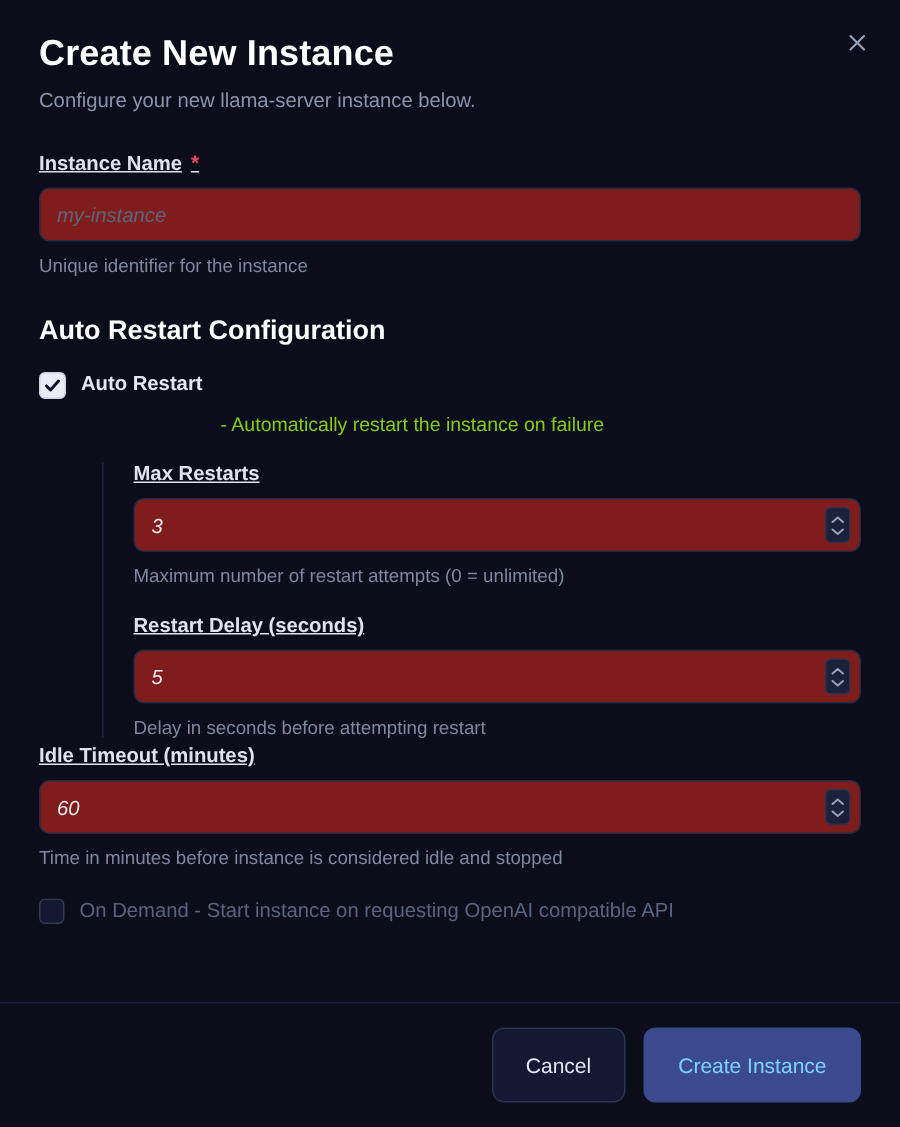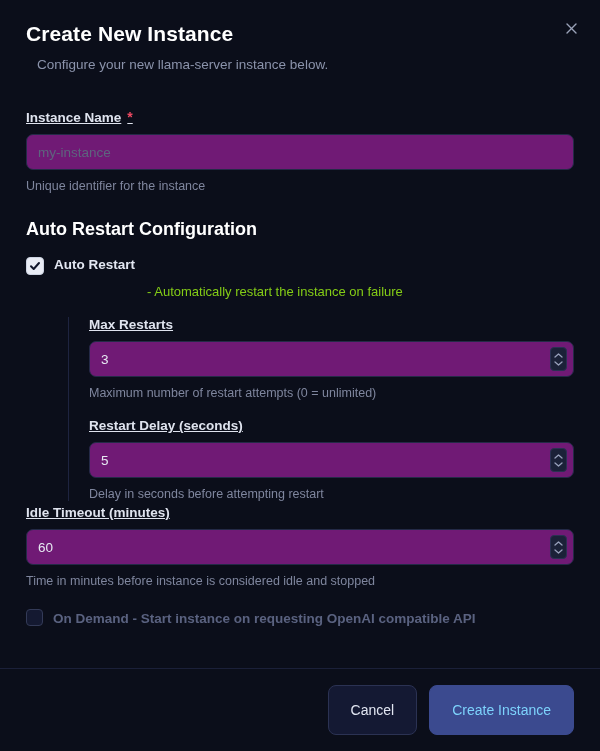--- a/index.html
+++ b/index.html
@@ -16,30 +16,30 @@
     background: #0b0e1a;
     color: #e6e9f2;
     display: flex;
     flex-direction: column;
   }
   .dlg-header {
     padding: 22px 26px 0 26px;
     flex: 0 0 auto;
   }
   .dlg-title {
-    font-size: 21px;
+    font-size: 24px;
     font-weight: bold;
     letter-spacing: 0.1px;
     color: #ffffff;
     margin: 0 0 9px 0;
   }
   .dlg-subtitle {
     font-size: 13.5px;
     color: #8b93ab;
-    margin: 11px;
+    margin: 0;
   }
   .close-btn {
     position: absolute;
     top: 17px; right: 18px;
     width: 22px; height: 22px;
     display: flex; align-items: center; justify-content: center;
     color: #9aa2b8;
     cursor: pointer;
     border-radius: 4px;
     font-size: 0;
@@ -64,28 +64,29 @@
     text-decoration: underline;
   }
   .req {
     color: #f04a63;
     font-size: 14px;
     font-weight: bold;
   }
   .input {
     width: 100%;
     height: 36px;
-    background: #701a75;
+    background: #7f1d1d;
     border: 1px solid #242a47;
     border-radius: 7px;
     color: #e6e9f2;
     font-size: 13.5px;
     font-family: "Liberation Sans", sans-serif;
     padding: 0 11px;
     outline: none;
+    font-style: italic;
   }
   .input::placeholder { color: #5d657e; }
   .help-text {
     font-size: 12.5px;
     color: #7f869e;
     margin: 9px 0 0 0;
   }
   .section-title {
     font-size: 18px;
     font-weight: bold;
@@ -142,25 +143,24 @@
     justify-content: center;
     gap: 3px;
     cursor: pointer;
   }
   .stepper svg { display: block; }
   .scroll-hint {
     margin-top: 20px;
     font-size: 13.5px;
     color: #5a6280;
     display: flex;
-    align-items: flex-end;
+    align-items: flex-start;
     gap: 10px;
     overflow: hidden;
     height: 18px;
-    font-weight: bold;
   }
   .scroll-hint .cb-ghost {
     width: 17px; height: 17px;
     border-radius: 4px;
     border: 1px solid #333a57;
     background: #141931;
     flex: 0 0 auto;
   }
   .footer {
     flex: 0 0 auto;

